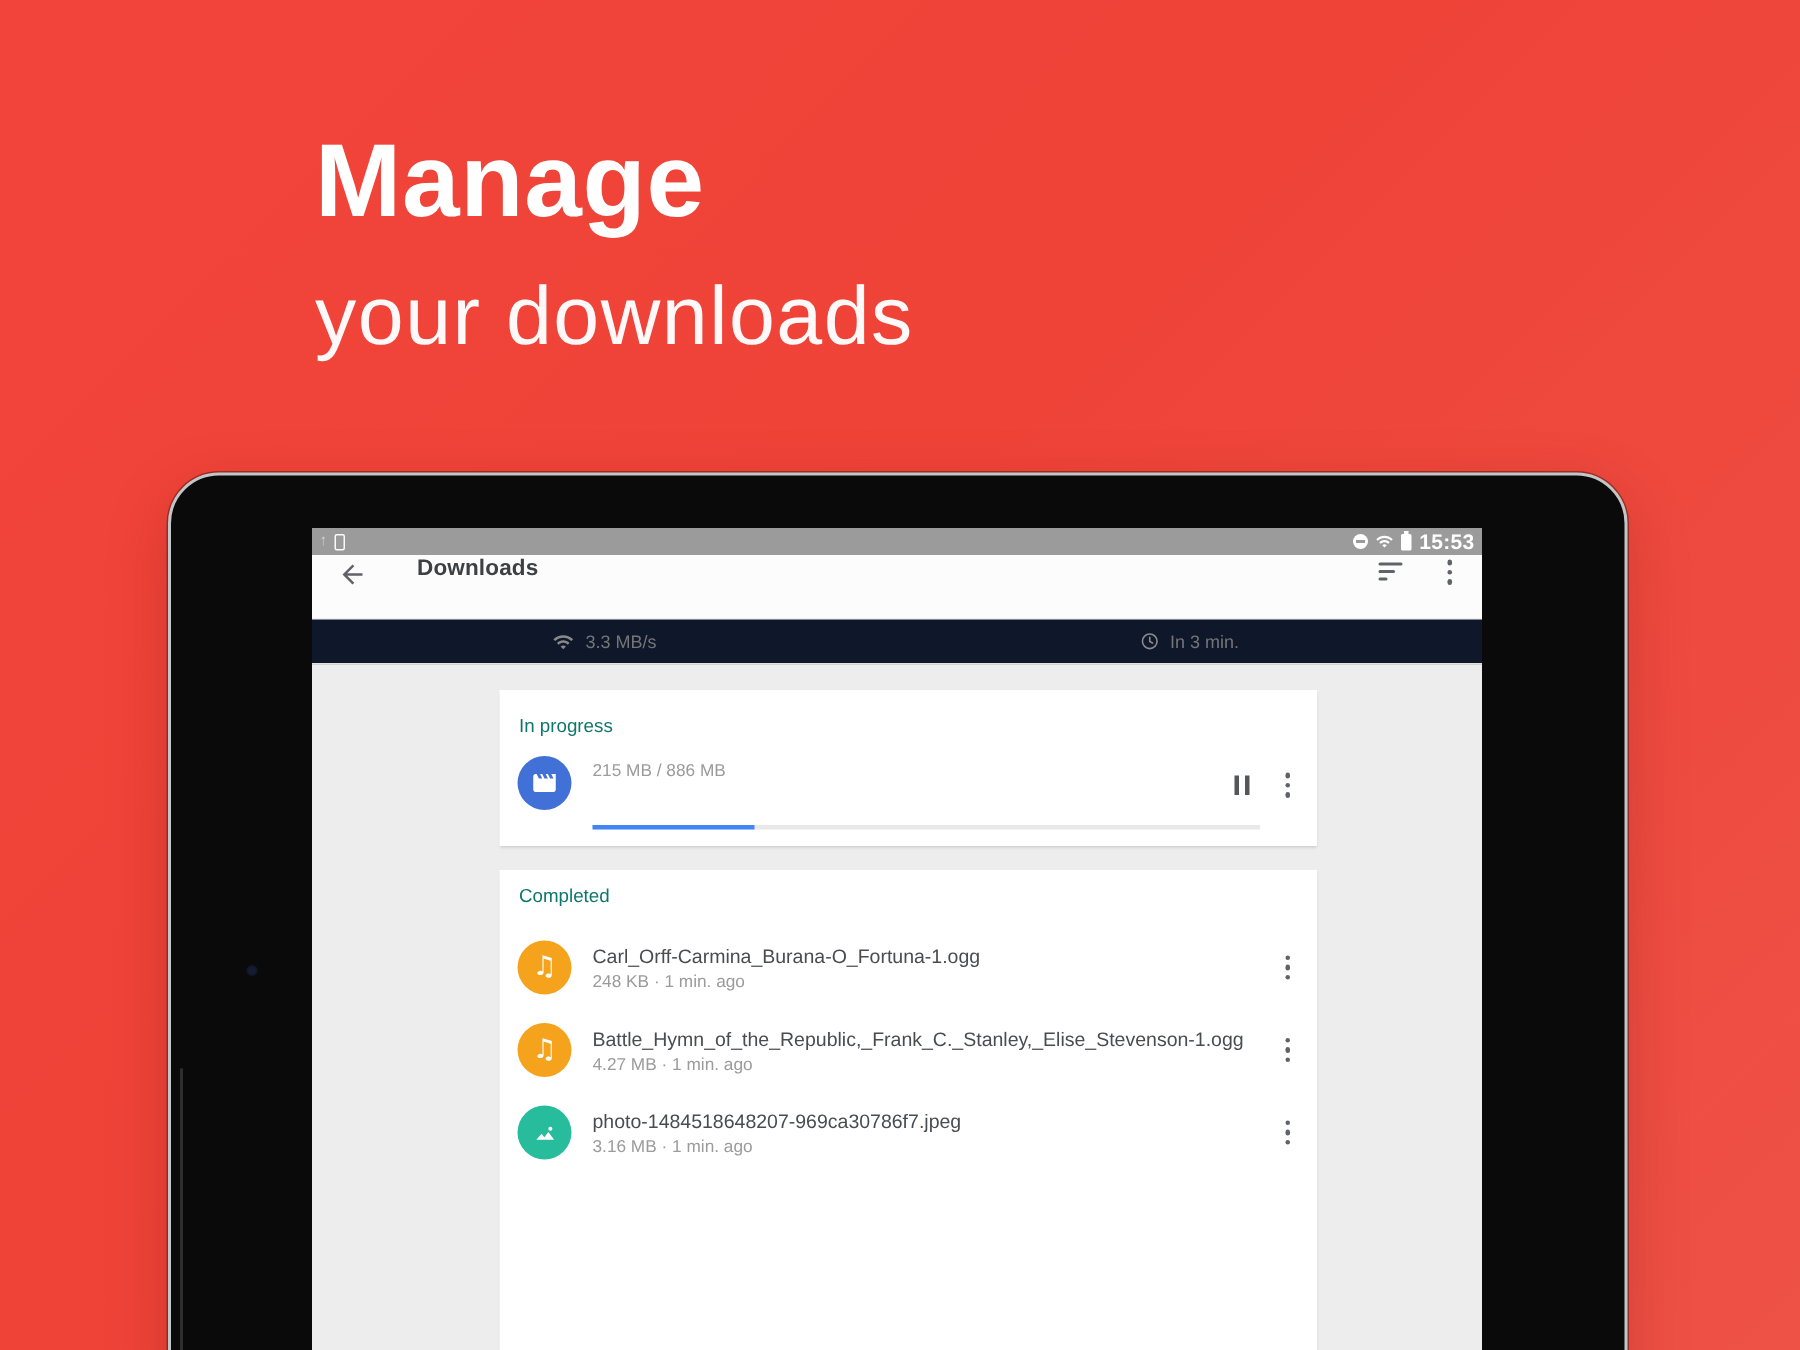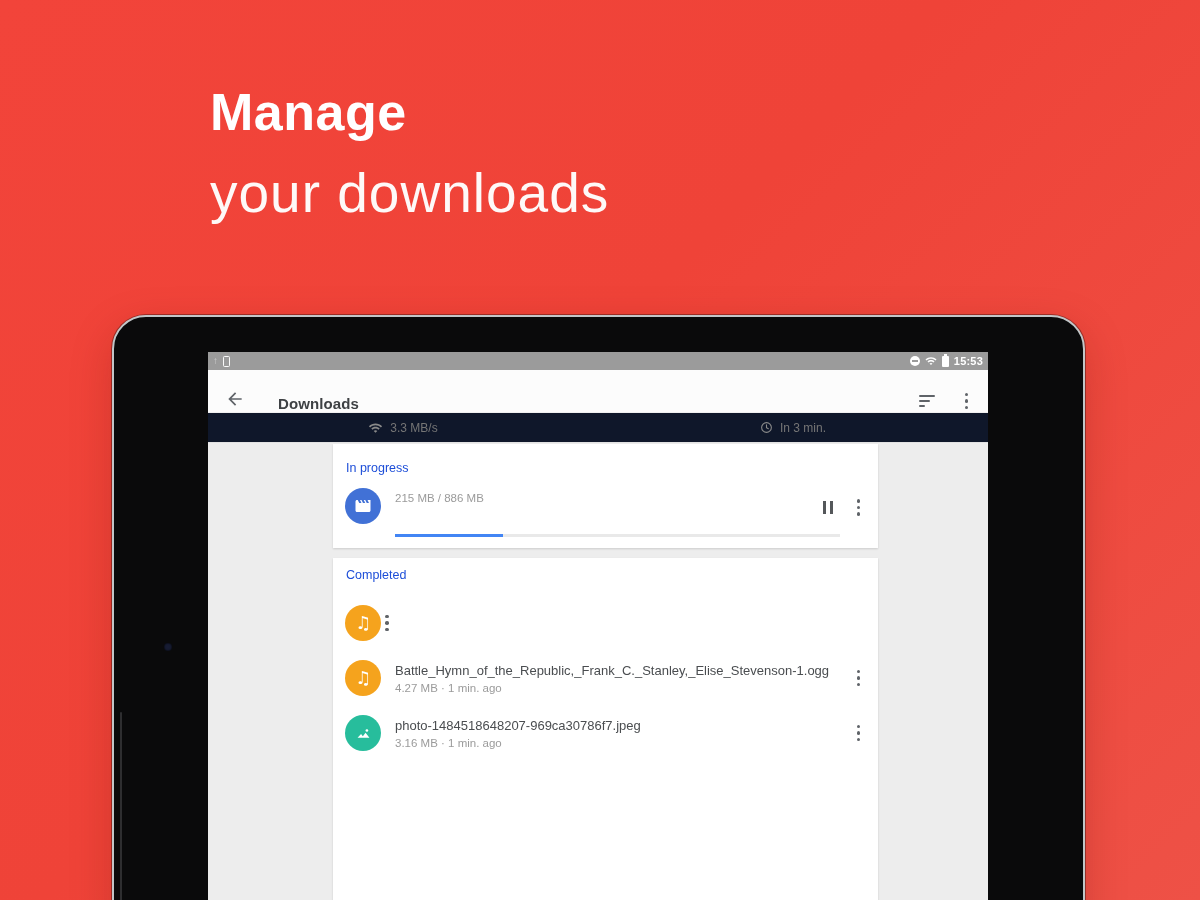--- a/index.html
+++ b/index.html
@@ -5,21 +5,21 @@
   * { margin:0; padding:0; box-sizing:border-box; }
   html,body { width:1200px; height:900px; overflow:hidden; }
   body {
     font-family:"Liberation Sans","DejaVu Sans",sans-serif;
     background:linear-gradient(135deg,#f2443a 0%,#ef4338 45%,#ee5146 100%);
     position:relative;
   }
 
   
   .hero { position:absolute; left:210px; top:86px; color:#fff; }
-  .hero-title { font-size:52px; font-weight:700; letter-spacing:.5px; line-height:1; }
+  .hero-title { font-size:69px; font-weight:700; letter-spacing:.5px; line-height:1; }
   .hero-sub { font-size:55px; font-weight:300; letter-spacing:1px; line-height:1; margin-top:28px; opacity:.97; }
 
   
   .tablet {
     position:absolute; left:112px; top:315px; width:973px; height:650px;
     background:#0a0a0b; border-radius:34px;
     border:2px solid #c2c6c8;
     box-shadow:0 0 0 1px rgba(60,20,15,.45), 0 14px 40px rgba(120,20,10,.25);
   }
   .camera-dot { position:absolute; left:50px; top:326px; width:8px; height:8px;
@@ -34,44 +34,44 @@
   .status-bar { height:18px; background:#9b9b9b; display:flex; align-items:center;
     padding:0 5px; color:#fff; }
   .sb-left { display:flex; align-items:center; gap:5px; flex:1; }
   .sb-arrow { font-size:10px; opacity:.5; line-height:1; }
   .sb-phone { width:7px; height:11px; border:1px solid #fff; border-radius:1.5px; opacity:.95; }
   .sb-right { display:flex; align-items:center; gap:5px; }
   .sb-dnd { width:10px; height:10px; border-radius:50%; background:#fff; position:relative; }
   .sb-dnd::after { content:""; position:absolute; left:2px; top:4.25px; width:6px; height:1.5px; background:#9b9b9b; }
   .sb-batt { width:7px; height:11px; background:#fff; border-radius:1px; position:relative; }
   .sb-batt::before { content:""; position:absolute; top:-2px; left:2px; width:3px; height:2px; background:#fff; }
-  .sb-time { font-size:11px; font-weight:700; letter-spacing:.2px; }
-
-  
-  .app-bar { height:43px; background:#fcfcfc; display:flex; align-items:flex-end;
+  .sb-time { font-size:14px; font-weight:700; letter-spacing:.2px; }
+
+  
+  .app-bar { height:43px; background:#fcfcfc; display:flex; align-items:flex-start;
     padding:0 16px 0 14px; border-bottom:1px solid #f0f0f0; }
   .back-btn { width:26px; height:26px; display:flex; align-items:center; justify-content:center; cursor:pointer; }
   .app-title { font-size:15px; font-weight:700; color:#3e4144; margin-left:30px; flex:1; letter-spacing:.1px; }
   .bar-actions { display:flex; align-items:center; gap:26px; }
   .sort-icon { display:flex; flex-direction:column; gap:3px; cursor:pointer; padding:4px 0; }
   .sort-icon i { display:block; height:2px; background:#5f6368; border-radius:1px; }
   .sort-icon i:nth-child(1){ width:16px; } .sort-icon i:nth-child(2){ width:11px; } .sort-icon i:nth-child(3){ width:6px; }
   .dots { display:flex; flex-direction:column; gap:3px; cursor:pointer; padding:3px 4px; }
   .dots i { width:3.5px; height:3.5px; border-radius:50%; background:#5f6368; display:block; }
 
   
   .info-bar { height:30px; background:#0f172a; border-bottom:1px solid #e2e2e2;
     display:flex; }
   .info-half { flex:1; display:flex; align-items:center; justify-content:center; gap:7px;
     font-size:12px; color:#757575; }
 
   
   .content { height:521px; background:#ededed; padding:1px 110px 0 125px; }
   .card { background:#fff; box-shadow:0 1px 2px rgba(0,0,0,.14); }
-  .section-label { font-size:12.5px; color:#1d4ed8; padding:17px 14px 2px 13px; }
+  .section-label { font-size:12.5px; color:#0f766e; padding:17px 14px 2px 13px;margin-top:16px; }
   .card.completed { margin-top:10px; height:409px; }
   .card.completed .section-label { padding-top:10px; }
 
   .dl-row { position:relative; display:flex; align-items:flex-start; padding:11px 14px 24px 12px; }
   .file-icon { width:36px; height:36px; border-radius:50%; flex:none;
     display:flex; align-items:center; justify-content:center; }
   .file-icon.video { background:#4171d6; }
   .file-icon.audio { background:#f5a31d; }
   .file-icon.image { background:#27bd9c; }
   .note-glyph { font-family:"DejaVu Sans",sans-serif; font-size:18px; color:#fff; line-height:1; }
@@ -185,20 +185,24 @@
       </div>
 
       <div class="card completed">
         <div class="section-label">Completed</div>
         <div class="rows-gap"></div>
 
         <div class="file-row">
           <div class="file-icon audio">
             <span class="note-glyph">♫</span>
           </div>
+          <div class="file-text">
+            <div class="file-name">Carl_Orff-Carmina_Burana-O_Fortuna-1.ogg</div>
+            <div class="file-meta">248 KB · 1 min. ago</div>
+          </div>
           <div class="row-actions">
               <div class="dots">
                 <i></i>
                 <i></i>
                 <i></i>
               </div>
             </div>
         </div>
 
         <div class="file-row">

